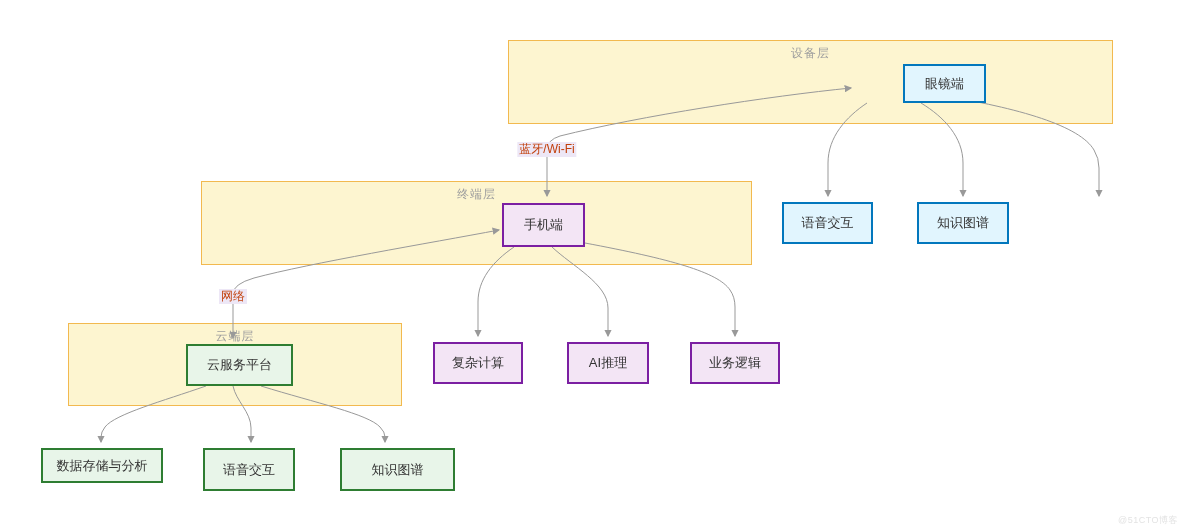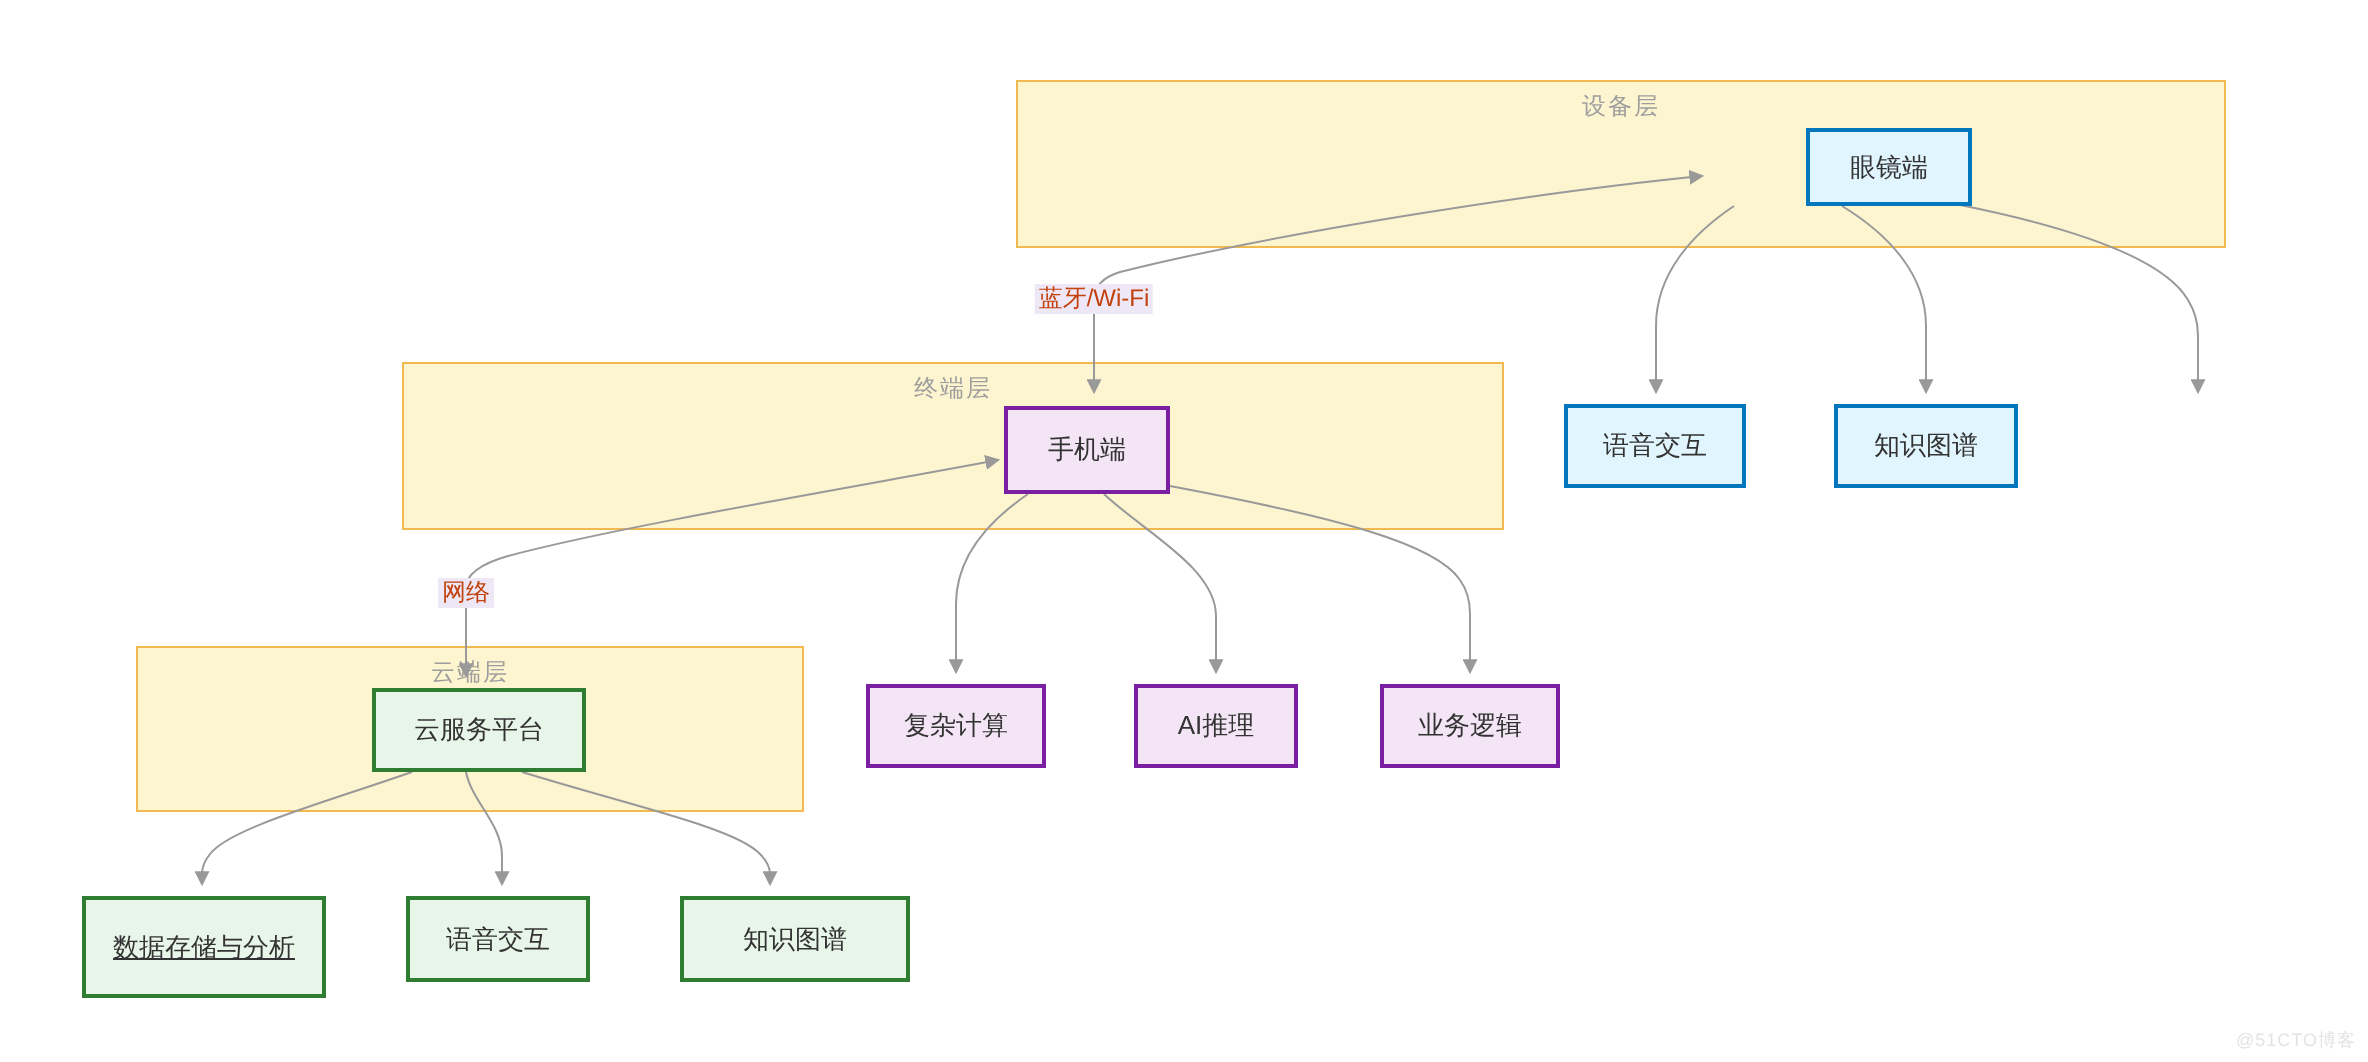--- a/index.html
+++ b/index.html
@@ -39,21 +39,21 @@
 
   #node-glasses          {left:855px;  top:64px;  width:83px;  height:39px;margin-left:48px;}
   #node-phone            {left:502px;  top:203px; width:83px;  height:44px;}
   #node-cloud-platform   {left:186px;  top:344px; width:107px; height:42px;}
   #node-display-render   {left:782px;  top:202px; width:91px;  height:42px;}
   #node-image-capture    {left:917px;  top:202px; width:92px;  height:42px;}
   #node-voice-interaction{left:1052px; top:202px; width:93px;  height:42px;}
   #node-complex-compute  {left:433px;  top:342px; width:90px;  height:42px;}
   #node-ai-inference     {left:567px;  top:342px; width:82px;  height:42px;}
   #node-business-logic   {left:690px;  top:342px; width:90px;  height:42px;}
-  #node-data-storage     {left:41px;   top:448px; width:122px; height:51px;text-decoration:underline;}
+  #node-data-storage     {left:41px;   top:448px; width:122px; height:35px;}
   #node-expert-collab    {left:203px;  top:448px; width:92px;  height:43px;}
   #node-knowledge-graph  {left:340px;  top:448px; width:115px;  height:43px;}
 
   .edge-label{
     position:absolute; z-index:4; transform:translateX(-50%);
     background:var(--edge-label-bg); color:#c2410c;
     font-size:12px; line-height:15px; padding:0 2px; white-space:nowrap;
   }
   #edge-label-bt {left:547px; top:142px;}
   #edge-label-net{left:233px; top:289px;text-align:center;}

